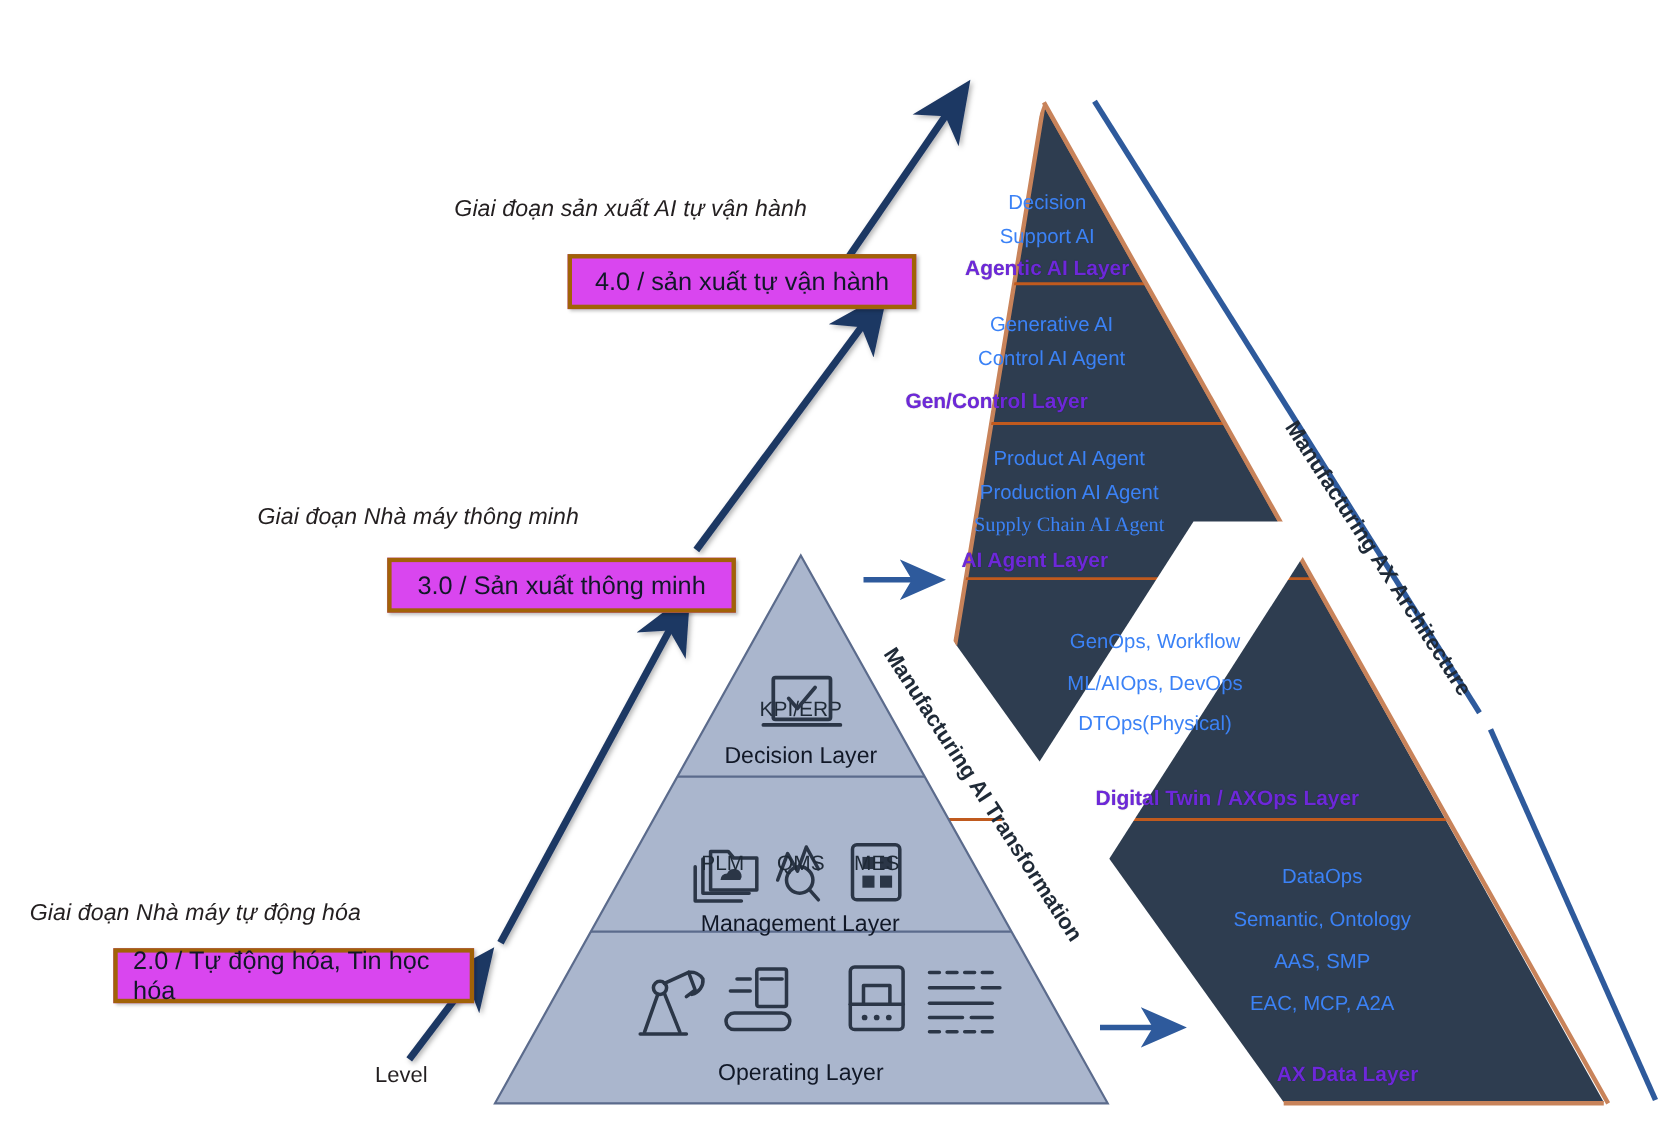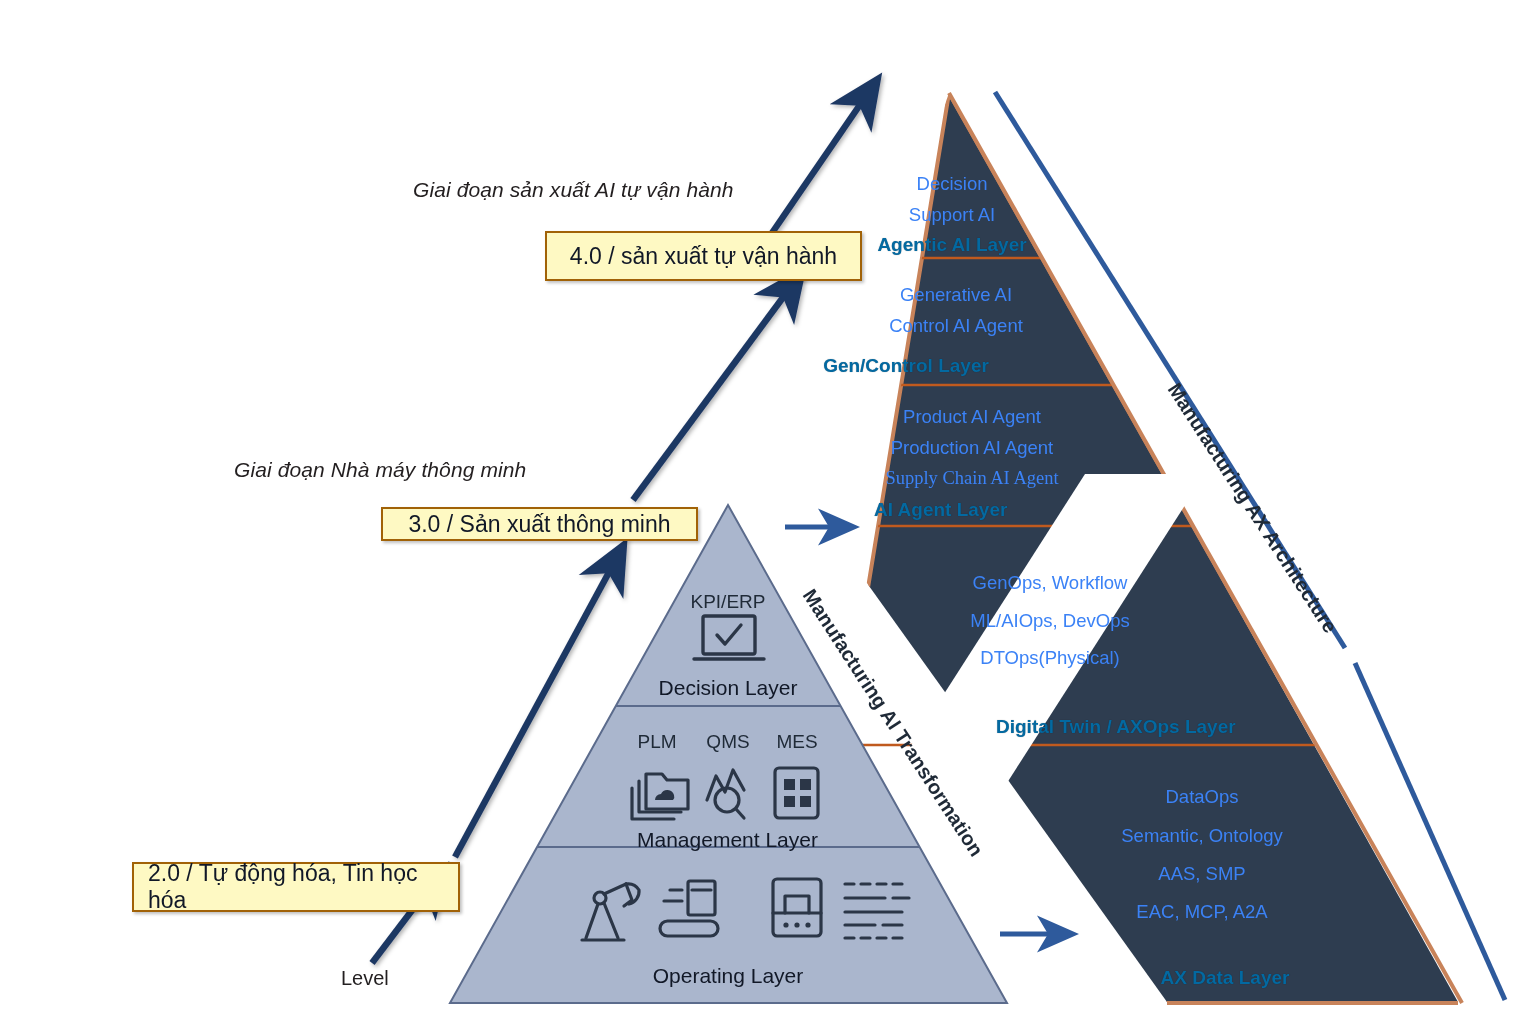--- a/index.html
+++ b/index.html
@@ -4,33 +4,33 @@
 <style>
   html,body{margin:0;padding:0;background:#ffffff;}
   body{width:1521px;height:1020px;position:relative;overflow:hidden;
        font-family:"Liberation Sans","DejaVu Sans",sans-serif;color:#1f2937;}
   #stage{position:absolute;inset:0;width:1521px;height:1020px;}
   svg.layer{position:absolute;left:0;top:0;width:1521px;height:1020px;overflow:visible;}
   .txt{position:absolute;white-space:nowrap;}
 
   
   .stage-cap{font-size:21px;color:#231f20;letter-spacing:.1px;font-style:italic;}
-  .lvl-box{position:absolute;background:#fef9c3;border:2px solid #a16207;
+  .lvl-box{position:absolute;background:#d946ef;border:4px solid #a16207;
            box-shadow:2px 2px 3px rgba(0,0,0,.25);
            display:flex;align-items:center;justify-content:center;
-           font-size:23px;color:#111827;padding:0 14px;box-sizing:border-box;margin-left:29px;}
+           font-size:23px;color:#111827;padding:0 14px;box-sizing:border-box;}
   .level-lab{font-size:20px;color:#231f20;}
 
   
-  .bp-tag{font-size:19px;color:#1f2a37;text-align:center;}
+  .bp-tag{font-size:19px;color:#1f2a37;text-align:center;margin-top:44px;}
   .bp-layer{font-size:21px;color:#111827;text-align:center;}
 
   
   .dk-item{font-size:18.5px;color:#3b82f6;text-align:center;}
-  .dk-layer{font-size:19px;color:#0369a1;font-weight:600;text-align:center;
+  .dk-layer{font-size:19px;color:#6d28d9;font-weight:600;text-align:center;
             text-shadow:0 0 1px rgba(0,0,0,.4);}
 
   .rot-lab{font-size:20px;color:#1f2a37;font-weight:600;transform-origin:0 0;}
 </style>
 </head>
 <body>
 
 <div id="stage">
 
   <svg class="layer" viewBox="0 0 1521 1020">
@@ -92,22 +92,23 @@
     <g fill="none" stroke="#2e5a9c" stroke-width="5">
       <path d="M785,527 L838,527" marker-end="url(#blueArrow)"></path>
       <path d="M1000,934 L1057,934" marker-end="url(#blueArrow)"></path>
     </g>
   </svg>
 
   <div class="txt stage-cap" style="left:413px;top:178px;">Giai đoạn sản xuất AI tự vận hành</div>
   <div class="lvl-box" style="left:516px;top:231px;width:317px;height:50px;">4.0 / sản xuất tự vận hành</div>
 
   <div class="txt stage-cap" style="left:234px;top:458px;">Giai đoạn Nhà máy thông minh</div>
-  <div class="lvl-box" style="left:352px;top:507px;width:317px;height:34px;">3.0 / Sản xuất thông minh</div>
-
+  <div class="lvl-box" style="left:352px;top:507px;width:317px;height:50px;">3.0 / Sản xuất thông minh</div>
+
+  <div class="txt stage-cap" style="left:27px;top:818px;">Giai đoạn Nhà máy tự động hóa</div>
   <div class="lvl-box" style="left:103px;top:862px;width:328px;height:50px;">2.0 / Tự động hóa, Tin học hóa</div>
 
   <div class="txt level-lab" style="left:341px;top:967px;">Level</div>
 
   <div class="txt bp-tag" style="left:650px;top:591px;width:156px;text-align:center;">KPI/ERP</div>
   <svg class="layer" style="left:0;top:0;" viewBox="0 0 1521 1020">
 
     <g stroke="#2b3647" stroke-width="3.4" fill="none" stroke-linecap="round" stroke-linejoin="round">
       <rect x="703" y="616" width="52" height="38" rx="2"></rect>
       <path d="M717,635 l8,9 l16,-19"></path>

